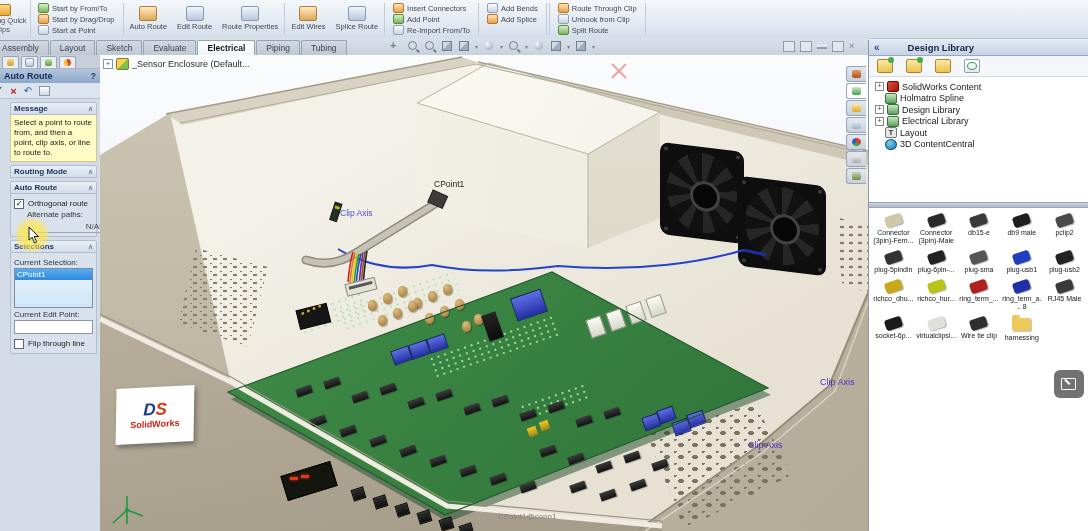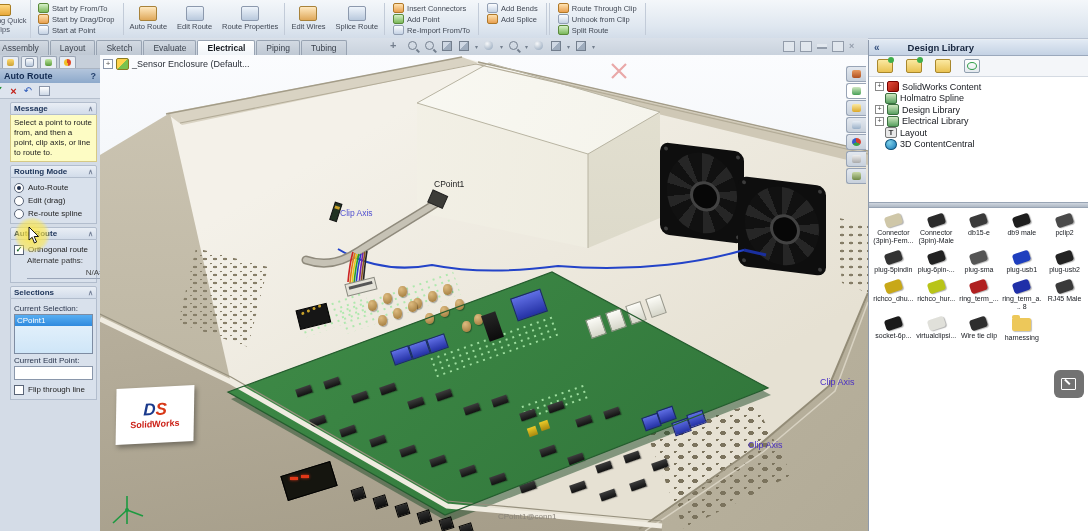--- a/index.html
+++ b/index.html
@@ -340,34 +340,20 @@
             <span class="chev">∧</span>
           </div>
         <div class="sbody msg">Select a point to route from, and then a point, clip axis, or line to route to.</div>
       </div>
 
       <div class="sect">
         <div class="shead">
             <span>Routing Mode</span>
             <span class="chev">∧</span>
           </div>
-        <div class="sbody">
-          <div class="optrow">
-              <span class="radio sel"></span>
-              <span>Auto-Route</span>
-            </div>
-          <div class="optrow">
-              <span class="radio"></span>
-              <span>Edit (drag)</span>
-            </div>
-          <div class="optrow">
-              <span class="radio"></span>
-              <span>Re-route spline</span>
-            </div>
-        </div>
       </div>
 
       <div class="sect">
         <div class="shead">
             <span>Auto Route</span>
             <span class="chev">∧</span>
           </div>
         <div class="sbody">
           <div class="optrow">
               <span class="cbx">✓</span>

